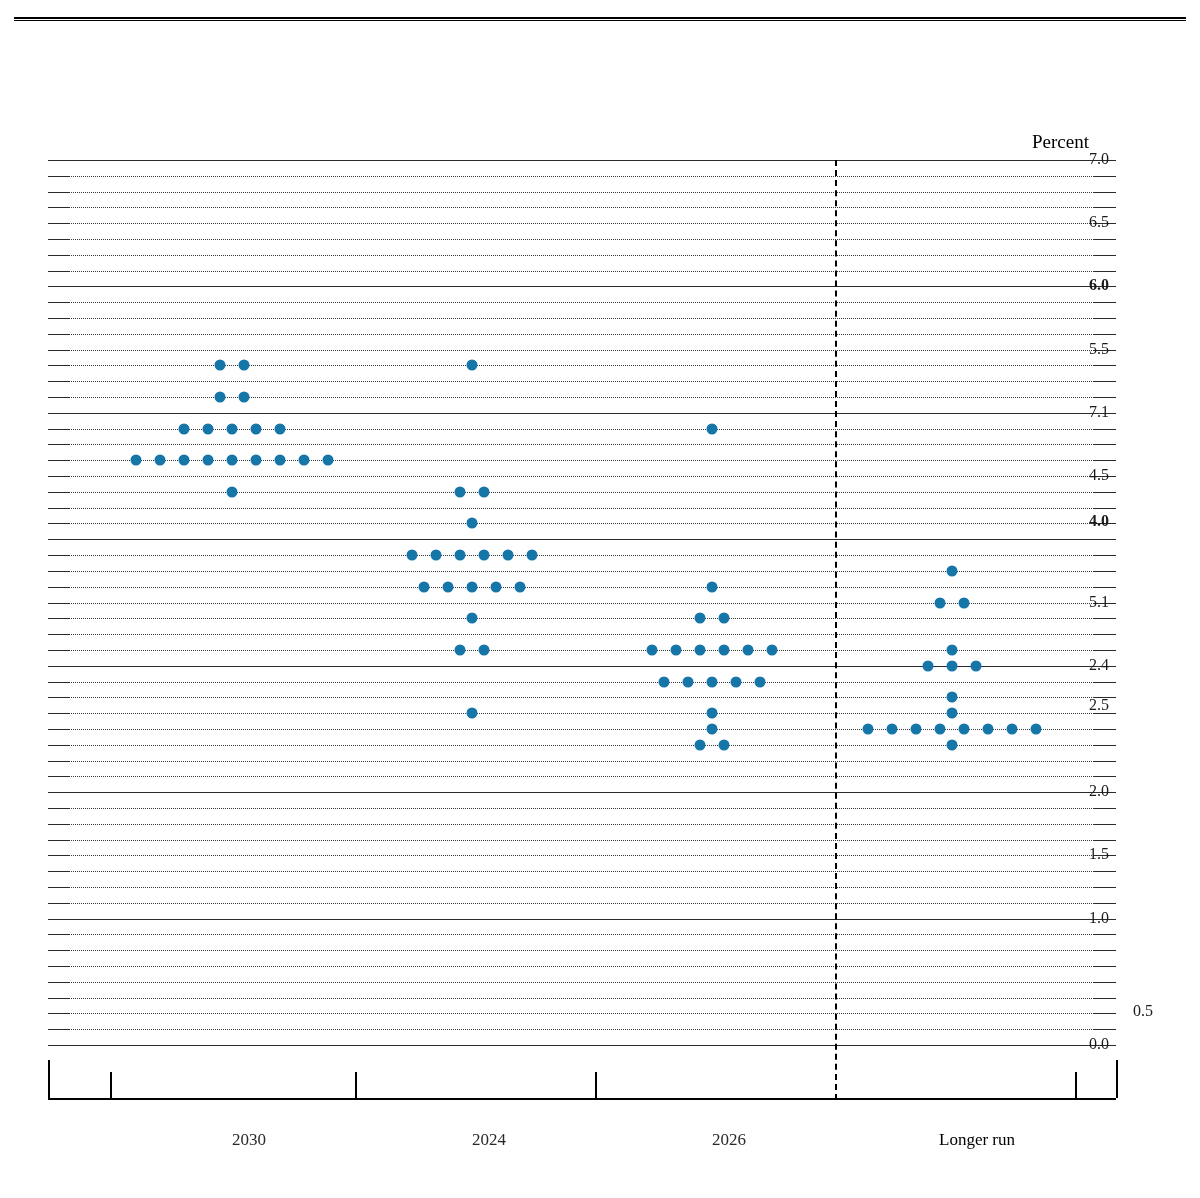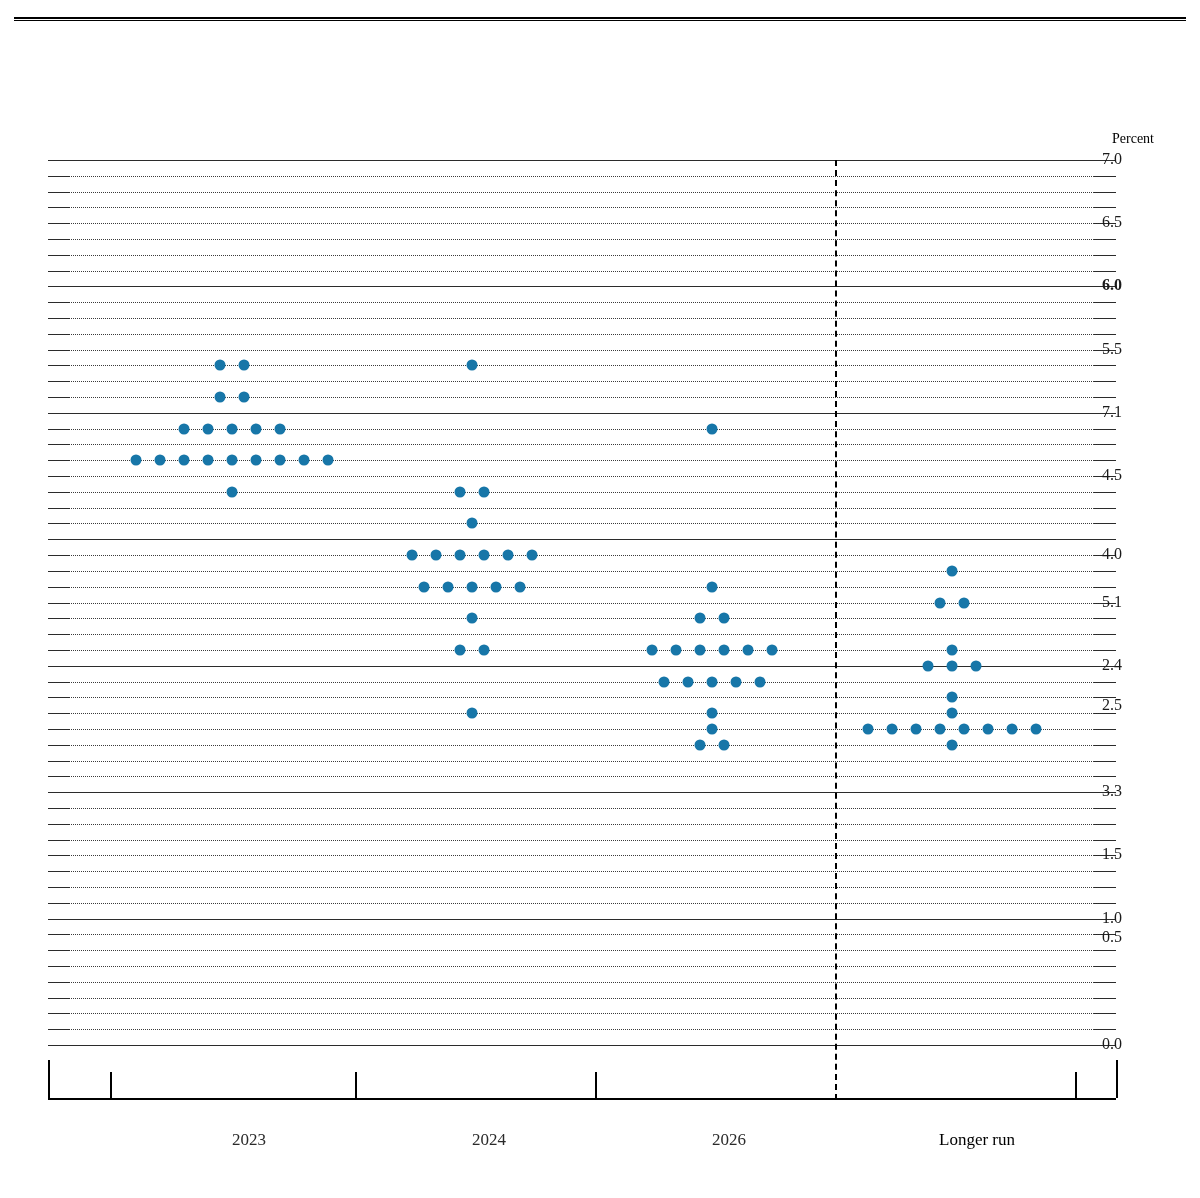--- a/index.html
+++ b/index.html
@@ -77,28 +77,28 @@
   .gridline .stub-l { left: 0; }
   .gridline .stub-r { right: 0; }
 
   .ylabel {
     position: absolute;
     left: 1076px;
     width: 46px;
     font-size: 16px;
     font-family: "Liberation Serif", "DejaVu Serif", serif;
     color: #1a1a1a;
-    text-align: right;
+    text-align: center;
   }
 
   #percent-label {
     position: absolute;
-    left: 1112px;
+    left: 1032px;
     top: 131px;
-    font-size: 14px;
+    font-size: 19px;
     color: #000;
     font-family: "Liberation Serif", "DejaVu Serif", serif;
   }
 
   #projection-divider {
     position: absolute;
     top: 160px;
     left: 835px;
     width: 0;
     height: 940px;
@@ -436,42 +436,42 @@
         <div class="dot" title="Longer run: 2.500" style="left: 916px; top: 568.93px; background: rgb(23, 118, 168);"></div>
         <div class="dot" title="Longer run: 2.500" style="left: 940px; top: 568.93px; background: rgb(23, 118, 168);"></div>
         <div class="dot" title="Longer run: 2.500" style="left: 964px; top: 568.93px; background: rgb(23, 118, 168);"></div>
         <div class="dot" title="Longer run: 2.500" style="left: 988px; top: 568.93px; background: rgb(23, 118, 168);"></div>
         <div class="dot" title="Longer run: 2.375" style="left: 904px; top: 584.73px; background: rgb(23, 118, 168);"></div>
       </div>
   </div>
 
   <div id="ylabels">
       <div class="ylabel" style="top: 1035px;">0.0</div>
-      <div class="ylabel" style="top: 928px;">0.5</div>
+      <div class="ylabel" style="top: 1002px; margin-left: 44px;">0.5</div>
       <div class="ylabel" style="top: 908.57px;">1.0</div>
       <div class="ylabel" style="top: 845.36px;">1.5</div>
-      <div class="ylabel" style="top: 782.14px;">3.3</div>
+      <div class="ylabel" style="top: 782.14px;">2.0</div>
       <div class="ylabel" style="top: 696px;">2.5</div>
       <div class="ylabel" style="top: 655.71px;">2.4</div>
       <div class="ylabel" style="top: 592.5px;">5.1</div>
-      <div class="ylabel" style="top: 545px;">4.0</div>
+      <div class="ylabel" style="top: 512px; font-weight: bold;">4.0</div>
       <div class="ylabel" style="top: 466.07px;">4.5</div>
       <div class="ylabel" style="top: 402.86px;">7.1</div>
       <div class="ylabel" style="top: 339.64px;">5.5</div>
       <div class="ylabel" style="top: 276.43px; font-weight: bold;">6.0</div>
       <div class="ylabel" style="top: 213.21px;">6.5</div>
       <div class="ylabel" style="top: 150px;">7.0</div>
     </div>
 
   <div id="projection-divider"></div>
 
   <div id="xaxis"></div>
   <div id="xticks"></div>
   <div id="xlabels">
-      <div class="xlabel" style="left: 249px;">2023</div>
+      <div class="xlabel" style="left: 249px;">2030</div>
       <div class="xlabel" style="left: 489px;">2024</div>
       <div class="xlabel" style="left: 729px;">2026</div>
       <div class="xlabel lr" style="left: 977px;">Longer run</div>
     </div>
 <div class="xtick end" style="left: 48px; position: absolute; top: 1060px; height: 38px;"></div>
     <div class="xtick minor" style="left: 110px; position: absolute; top: 1072px; height: 26px;"></div>
     <div class="xtick minor" style="left: 355px; position: absolute; top: 1072px; height: 26px;"></div>
     <div class="xtick minor" style="left: 595px; position: absolute; top: 1072px; height: 26px;"></div>
     <div class="xtick minor" style="left: 1075px; position: absolute; top: 1072px; height: 26px;"></div>
     <div class="xtick end" style="left: 1116px; position: absolute; top: 1060px; height: 38px;"></div>

